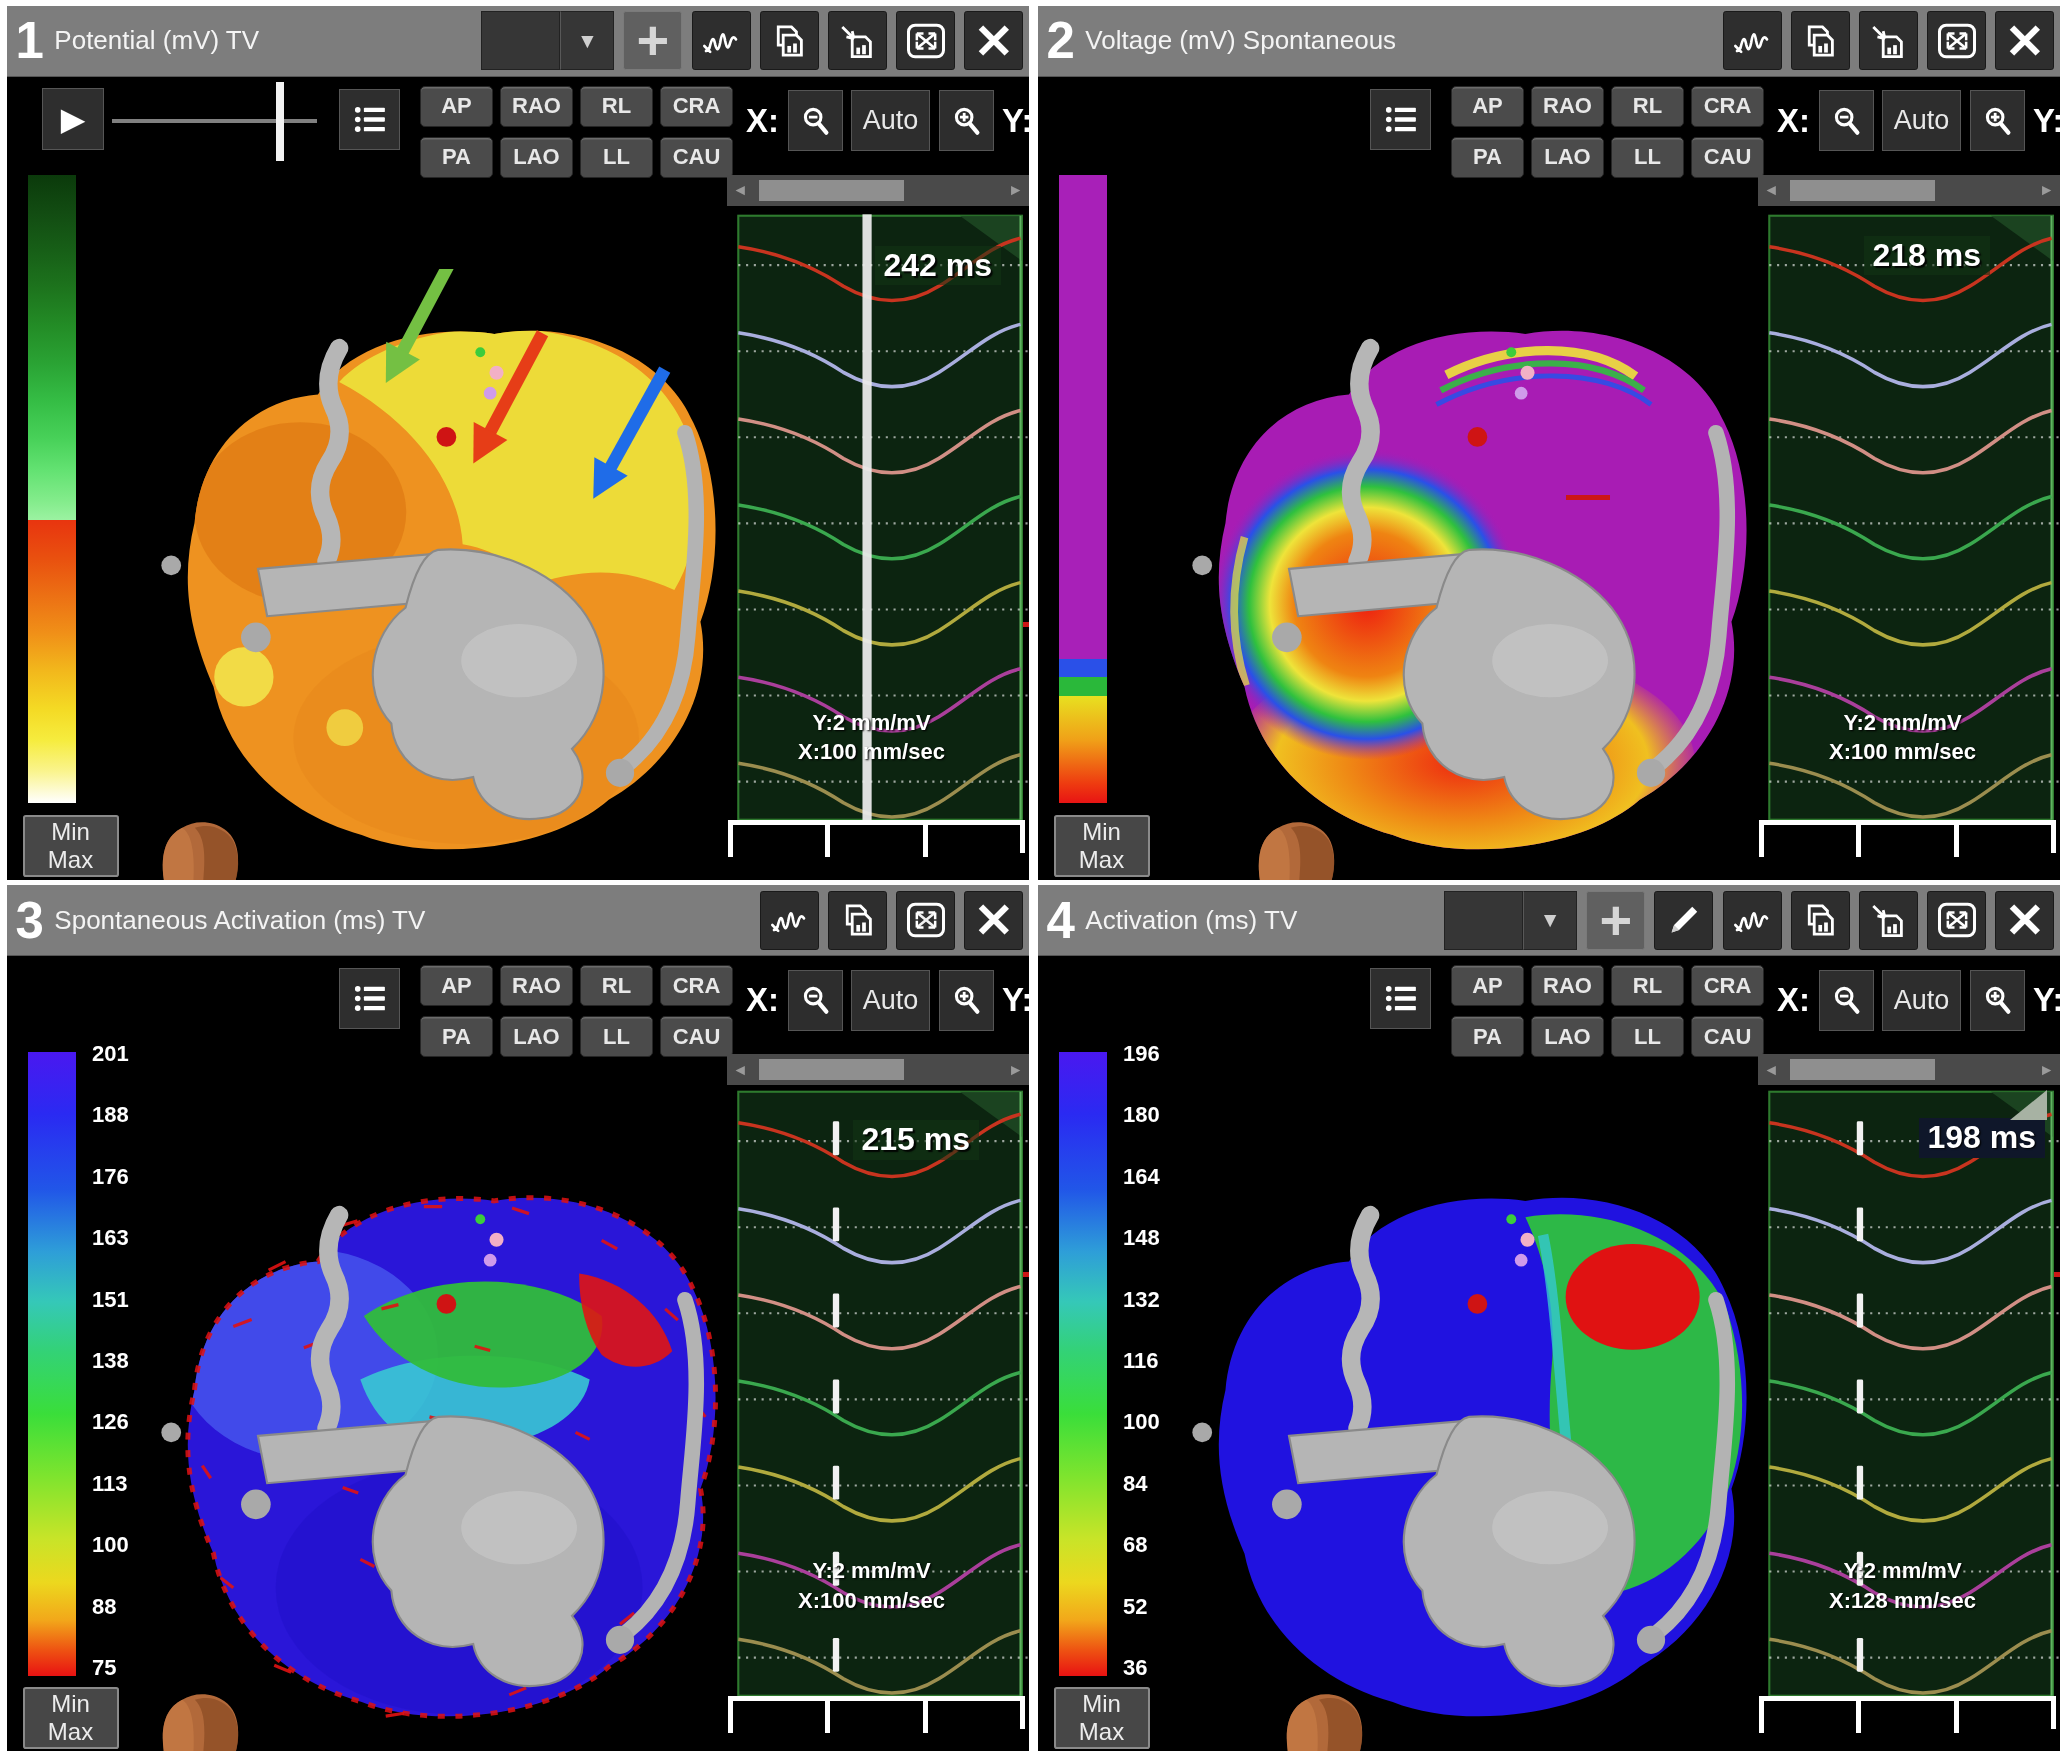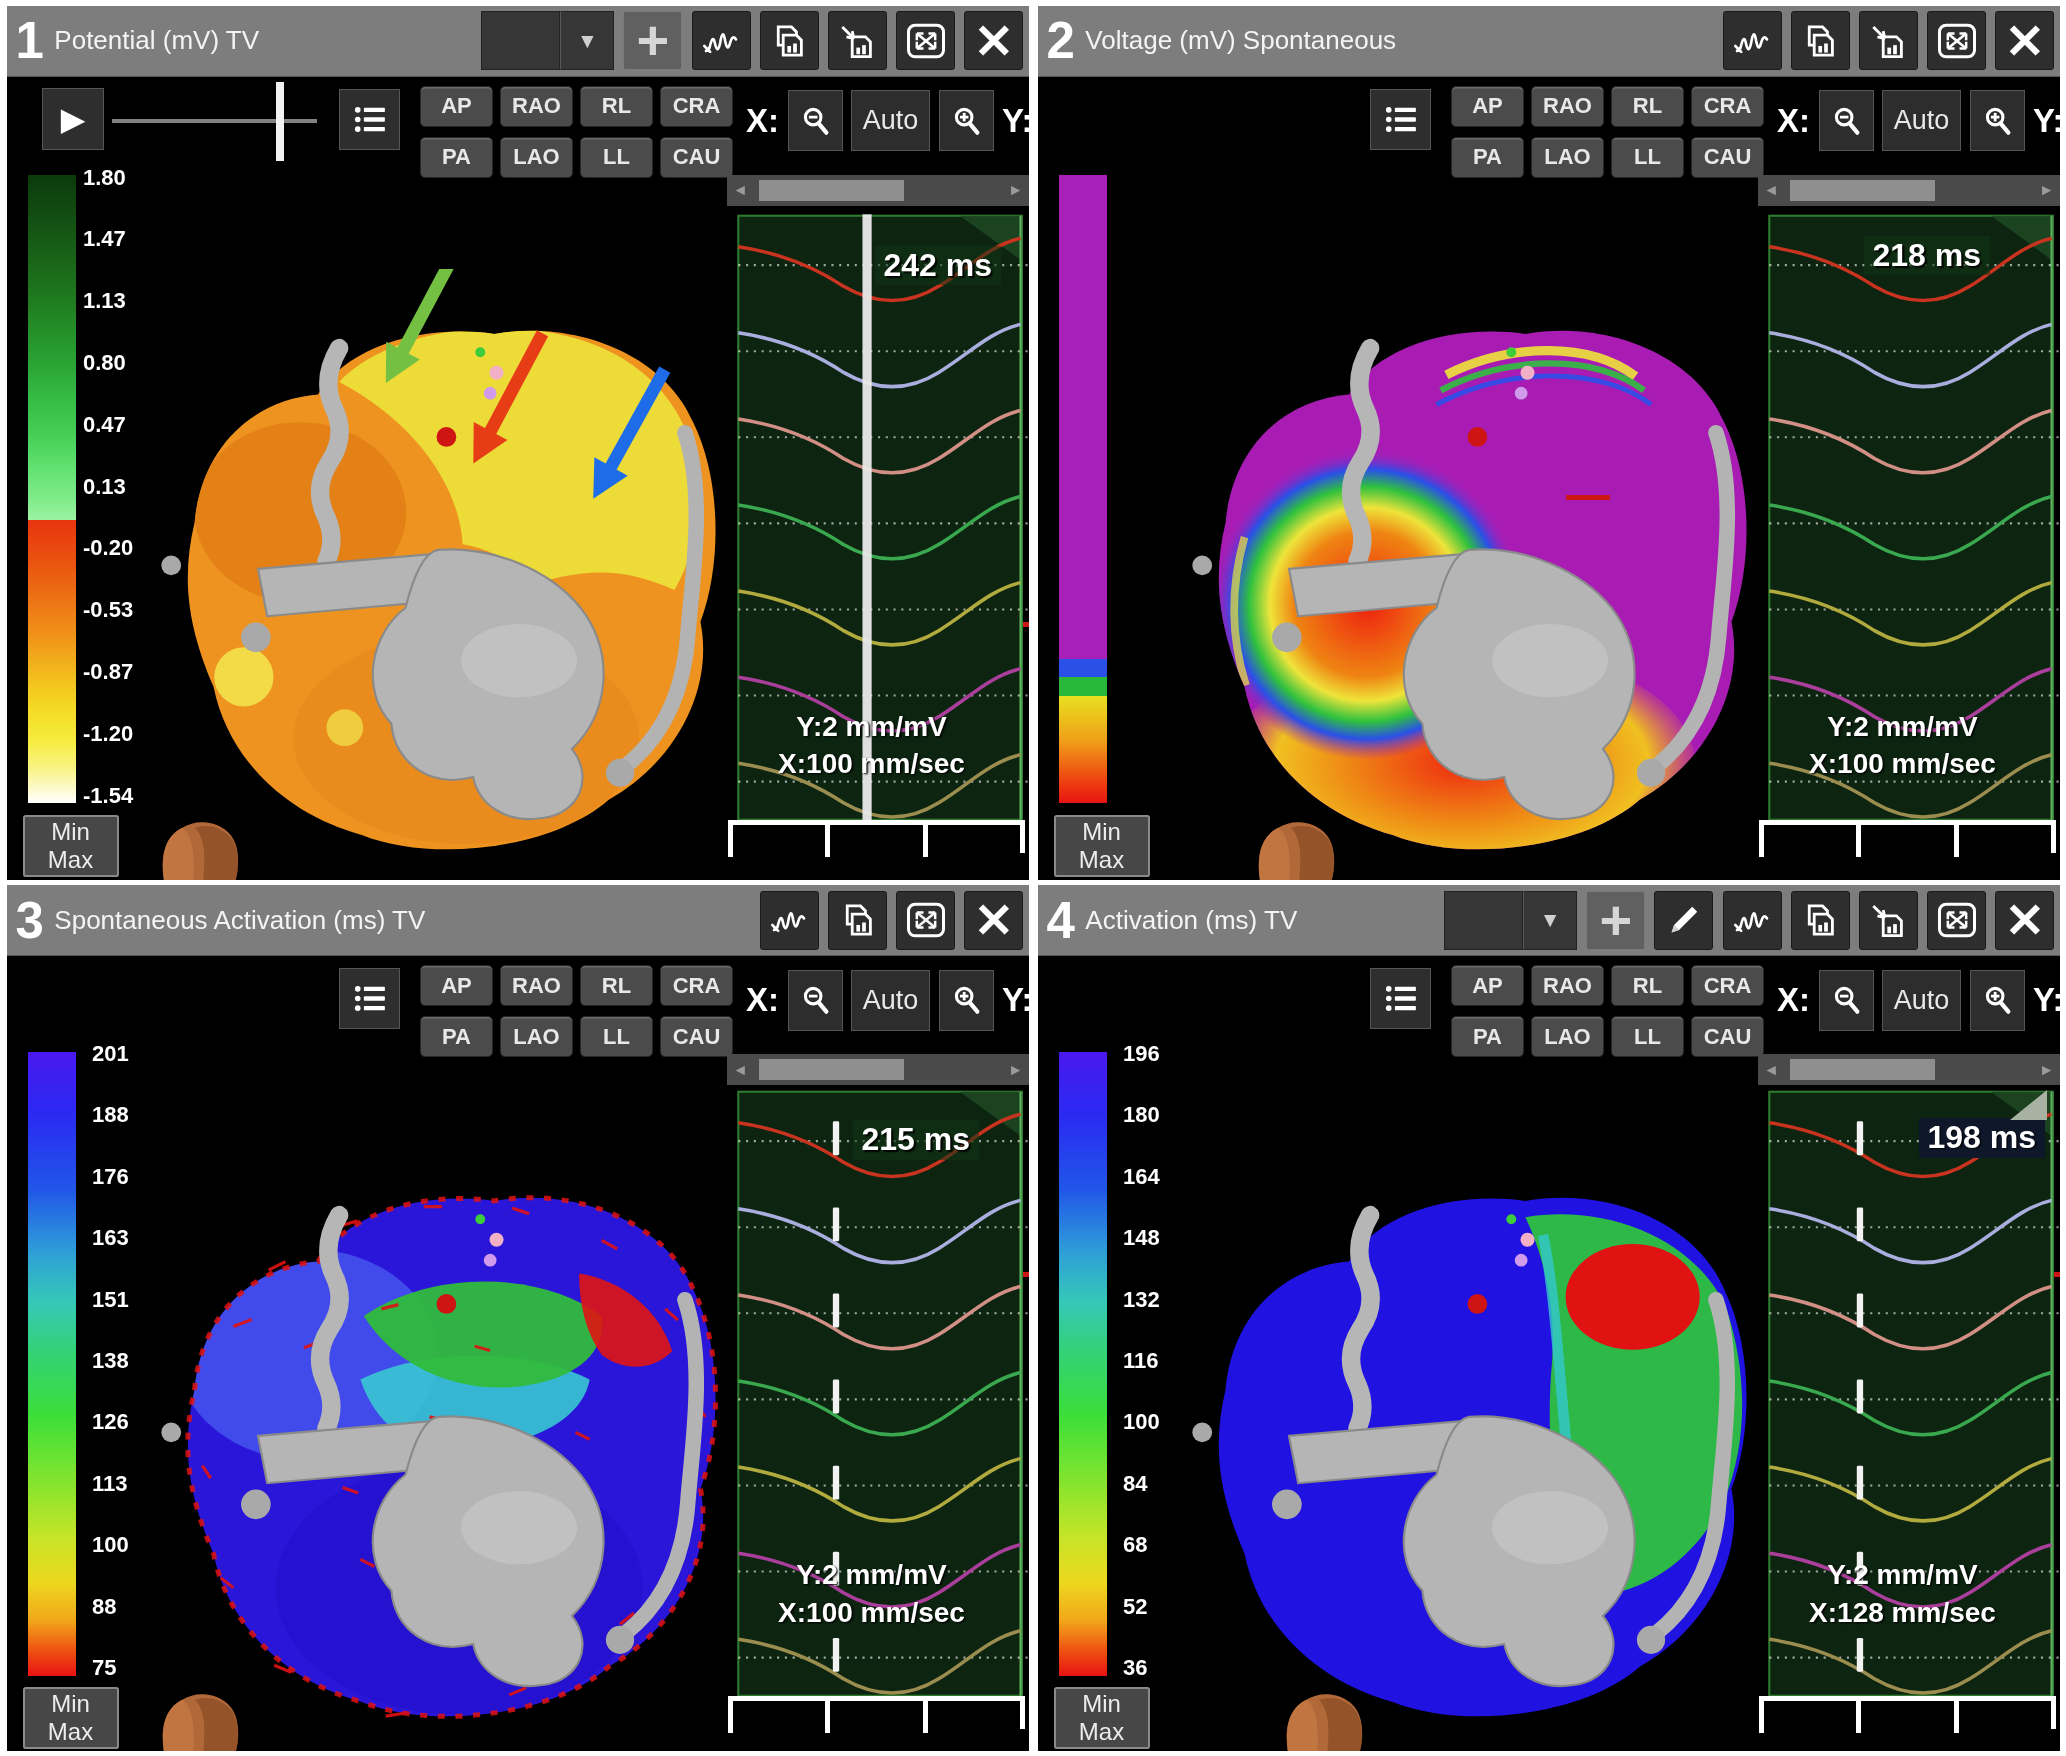--- a/index.html
+++ b/index.html
@@ -61,21 +61,21 @@
   .torso svg{width:100%;height:100%;}
   .reddash{position:absolute;width:44px;height:5px;background:#cc1616;}
 
   
   .ecgwrap{position:absolute;left:720px;top:208px;width:302px;height:650px;}
   .pb .ecgwrap{top:205px;}
   .ecg{width:302px;height:611px;display:block;}
   .mslabel{position:absolute;font-size:32px;font-weight:bold;color:#fff;white-space:nowrap;text-shadow:2.1px 2.1px 1.4px rgba(0,0,0,.9);background:rgba(18,52,20,.55);padding:1.4px 8.5px;}
   .callout{background:#0f172a;text-shadow:1.4px 1.4px 1.4px rgba(0,0,0,.8);}
   .callout::before{content:"";position:absolute;right:-2.8px;top:-28px;width:0;height:0;border-left:37px solid transparent;border-bottom:30px solid #a7b2a3;}
-  .scalenote{position:absolute;left:28px;top:494px;width:233px;text-align:center;font-size:28px;font-weight:600;color:#fff;line-height:1.35;text-shadow:1.4px 1.4px 2.1px #000;}
+  .scalenote{position:absolute;left:28px;top:494px;width:233px;text-align:center;font-size:22px;font-weight:600;color:#fff;line-height:1.35;text-shadow:1.4px 1.4px 2.1px #000;}
   .pb .scalenote{top:466px;}
   .ruler{position:absolute;left:1.4px;top:606px;width:297px;height:40px;border-top:5px solid #fff;}
   .ruler i{position:absolute;top:0;width:5px;height:32px;background:#fff;}
   .ruler i:nth-child(1){left:0;}
   .ruler i:nth-child(2){left:97px;}
   .ruler i:nth-child(3){left:195px;}
   .ruler i:nth-child(4){right:0;height:28px;}
 </style>
 </head>
 <body>
@@ -172,33 +172,20 @@
     </div>
     <div class="hscroll">
         <span class="sarr">◄</span>
         <span class="strack">
           <span class="sthumb"></span>
         </span>
         <span class="sarr">►</span>
       </div>
 
     <div class="cbar" style="background: linear-gradient(rgb(11, 58, 11) 0%, rgb(18, 76, 18) 6%, rgb(23, 95, 23) 12%, rgb(29, 116, 29) 18%, rgb(35, 140, 38) 24%, rgb(42, 163, 52) 30%, rgb(53, 189, 69) 36%, rgb(72, 209, 89) 42%, rgb(99, 226, 114) 47%, rgb(132, 236, 140) 52%, rgb(156, 242, 162) 55%, rgb(232, 53, 15) 55%, rgb(233, 80, 15) 61%, rgb(236, 112, 20) 67%, rgb(240, 144, 24) 73%, rgb(242, 184, 28) 79%, rgb(244, 218, 36) 85%, rgb(246, 236, 62) 90%, rgb(250, 244, 142) 95%, rgb(255, 255, 255) 100%);"></div>
-    <div class="cticks">
-        <span class="ctick">1.80</span>
-        <span class="ctick">1.47</span>
-        <span class="ctick">1.13</span>
-        <span class="ctick">0.80</span>
-        <span class="ctick">0.47</span>
-        <span class="ctick">0.13</span>
-        <span class="ctick">-0.20</span>
-        <span class="ctick">-0.53</span>
-        <span class="ctick">-0.87</span>
-        <span class="ctick">-1.20</span>
-        <span class="ctick">-1.54</span>
-      </div>
     <button class="minmax">
         <span>Min</span>
         <span>Max</span>
       </button>
 
     <div class="heart">
       <svg class="heartsvg" viewBox="0 0 900 880">
         <defs>
             <clipPath id="hb1">
               <path d="M95 360 C105 250 180 185 270 178 C312 108 420 78 520 92 C630 72 760 118 802 218 C842 300 842 420 812 500 C832 600 772 702 682 752 C602 822 432 842 332 802 C222 772 142 692 122 592 C82 500 78 432 95 360 Z"></path>

